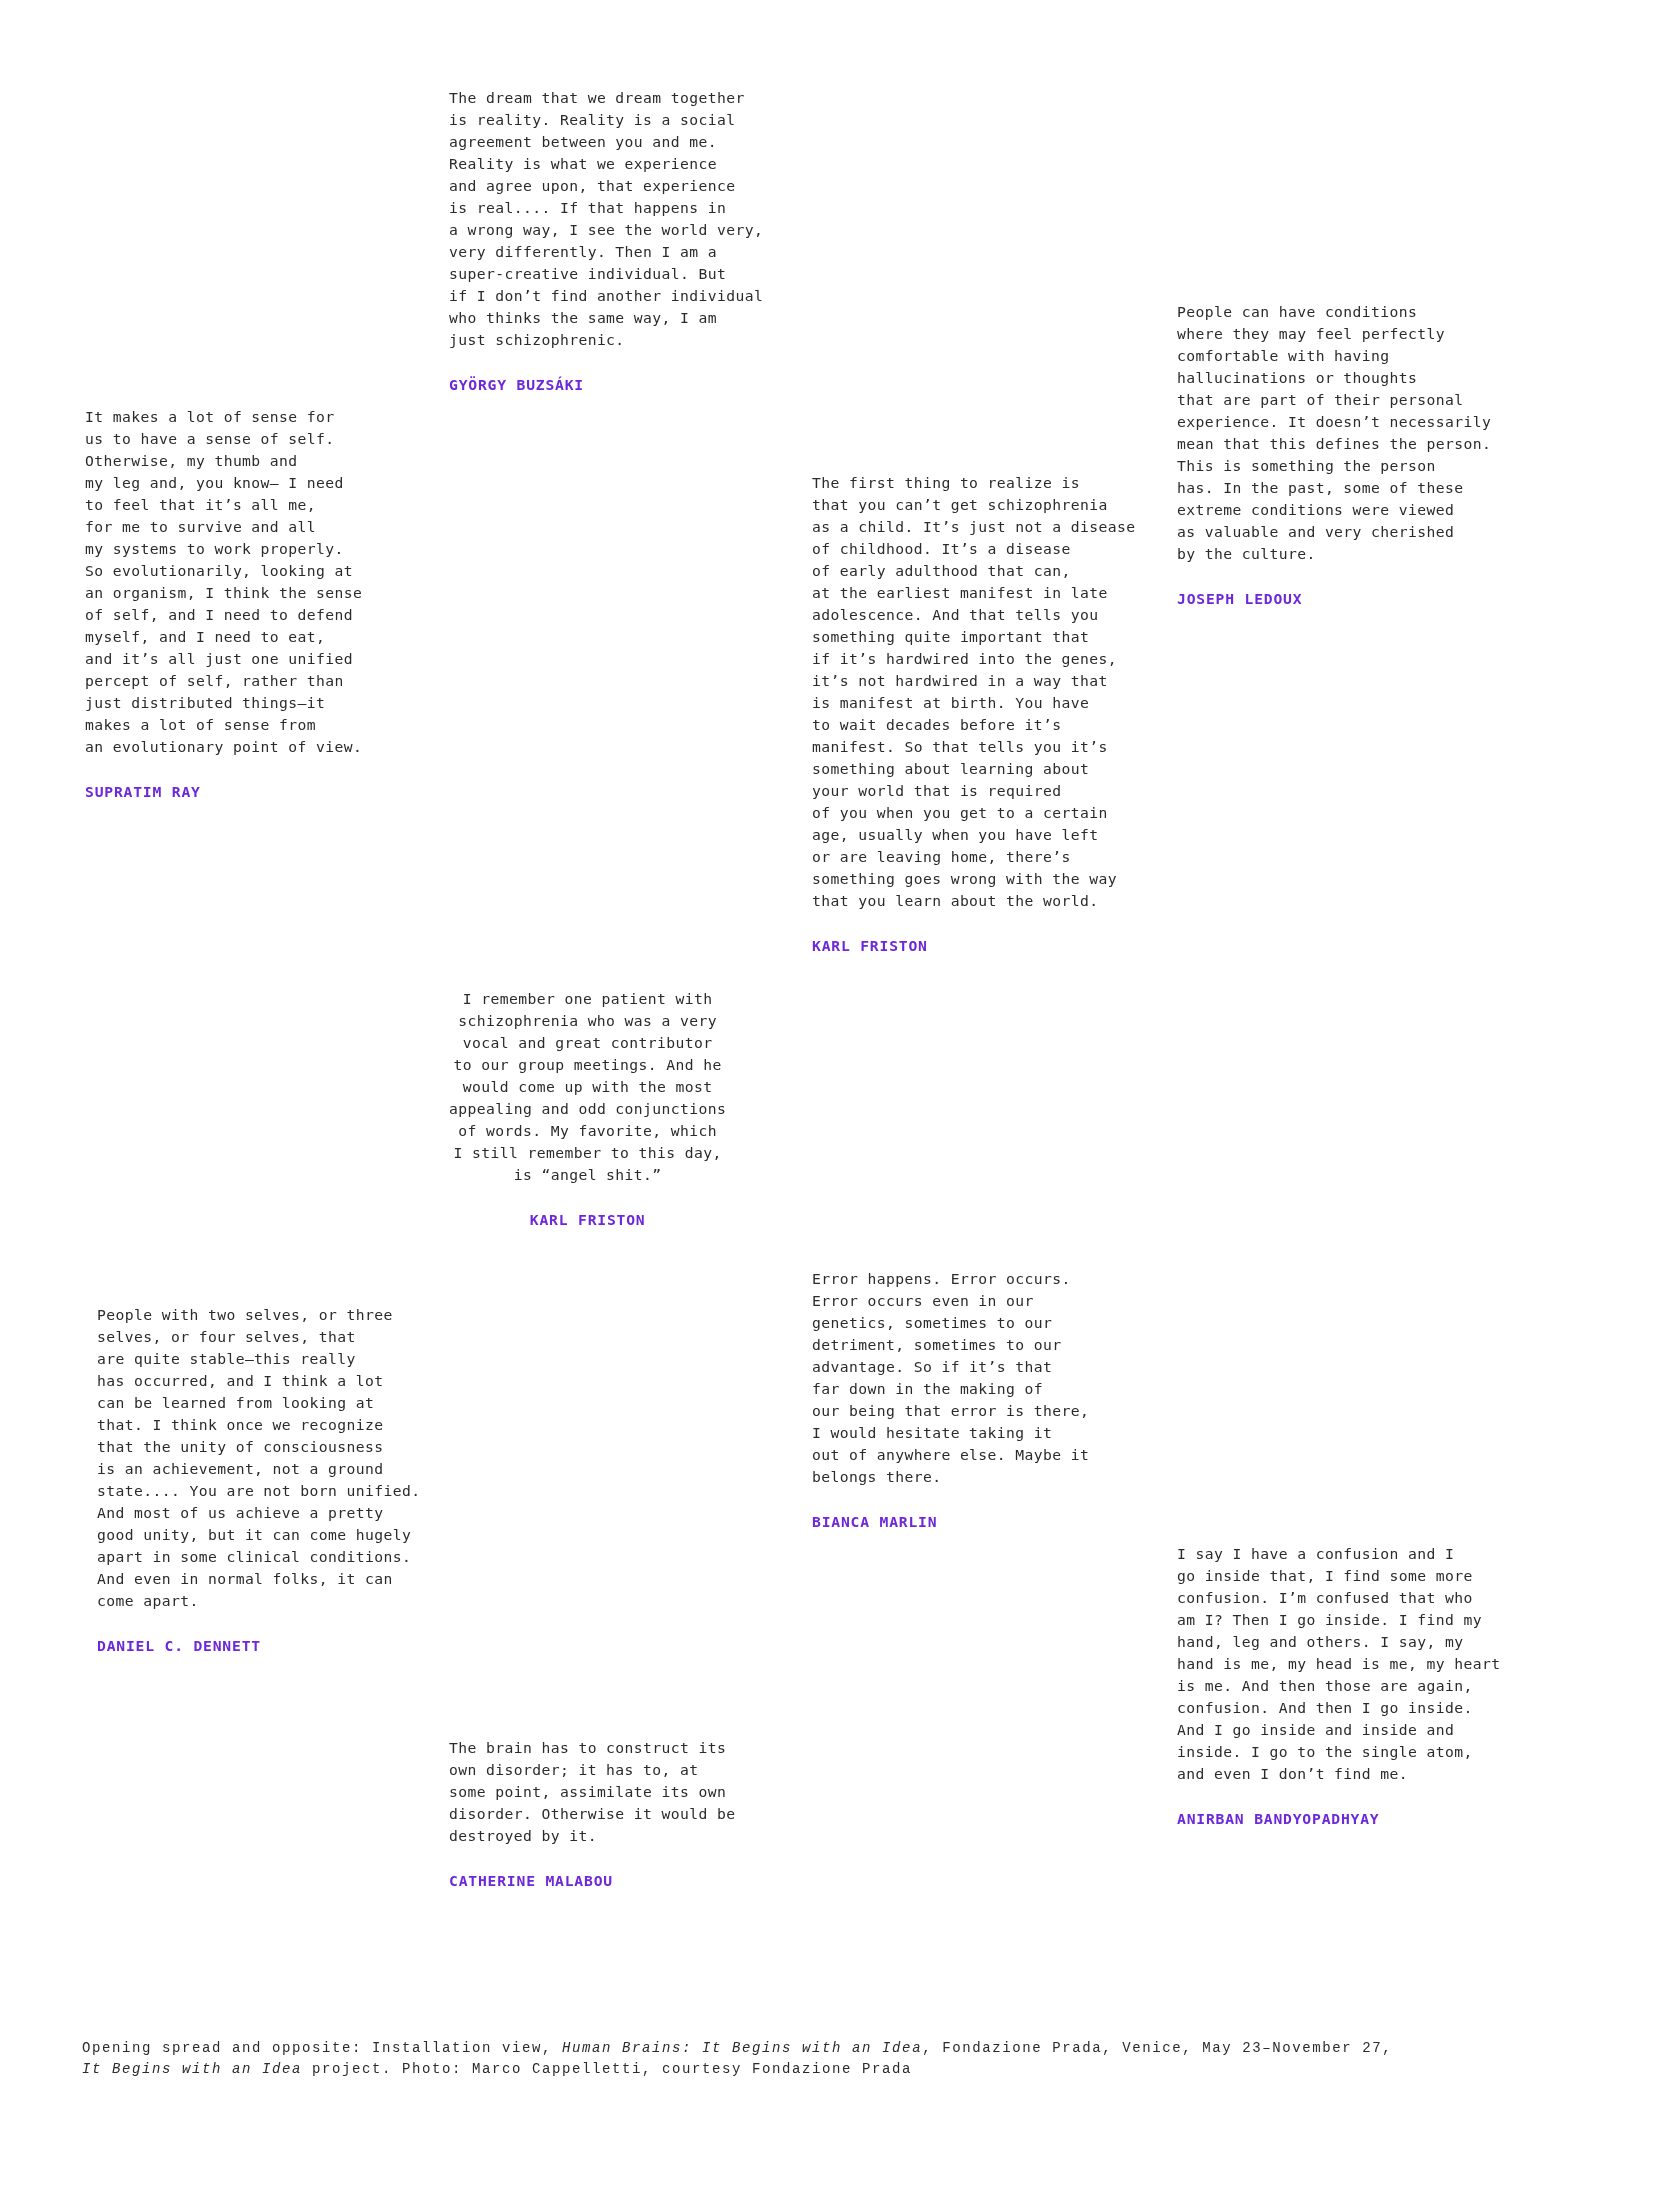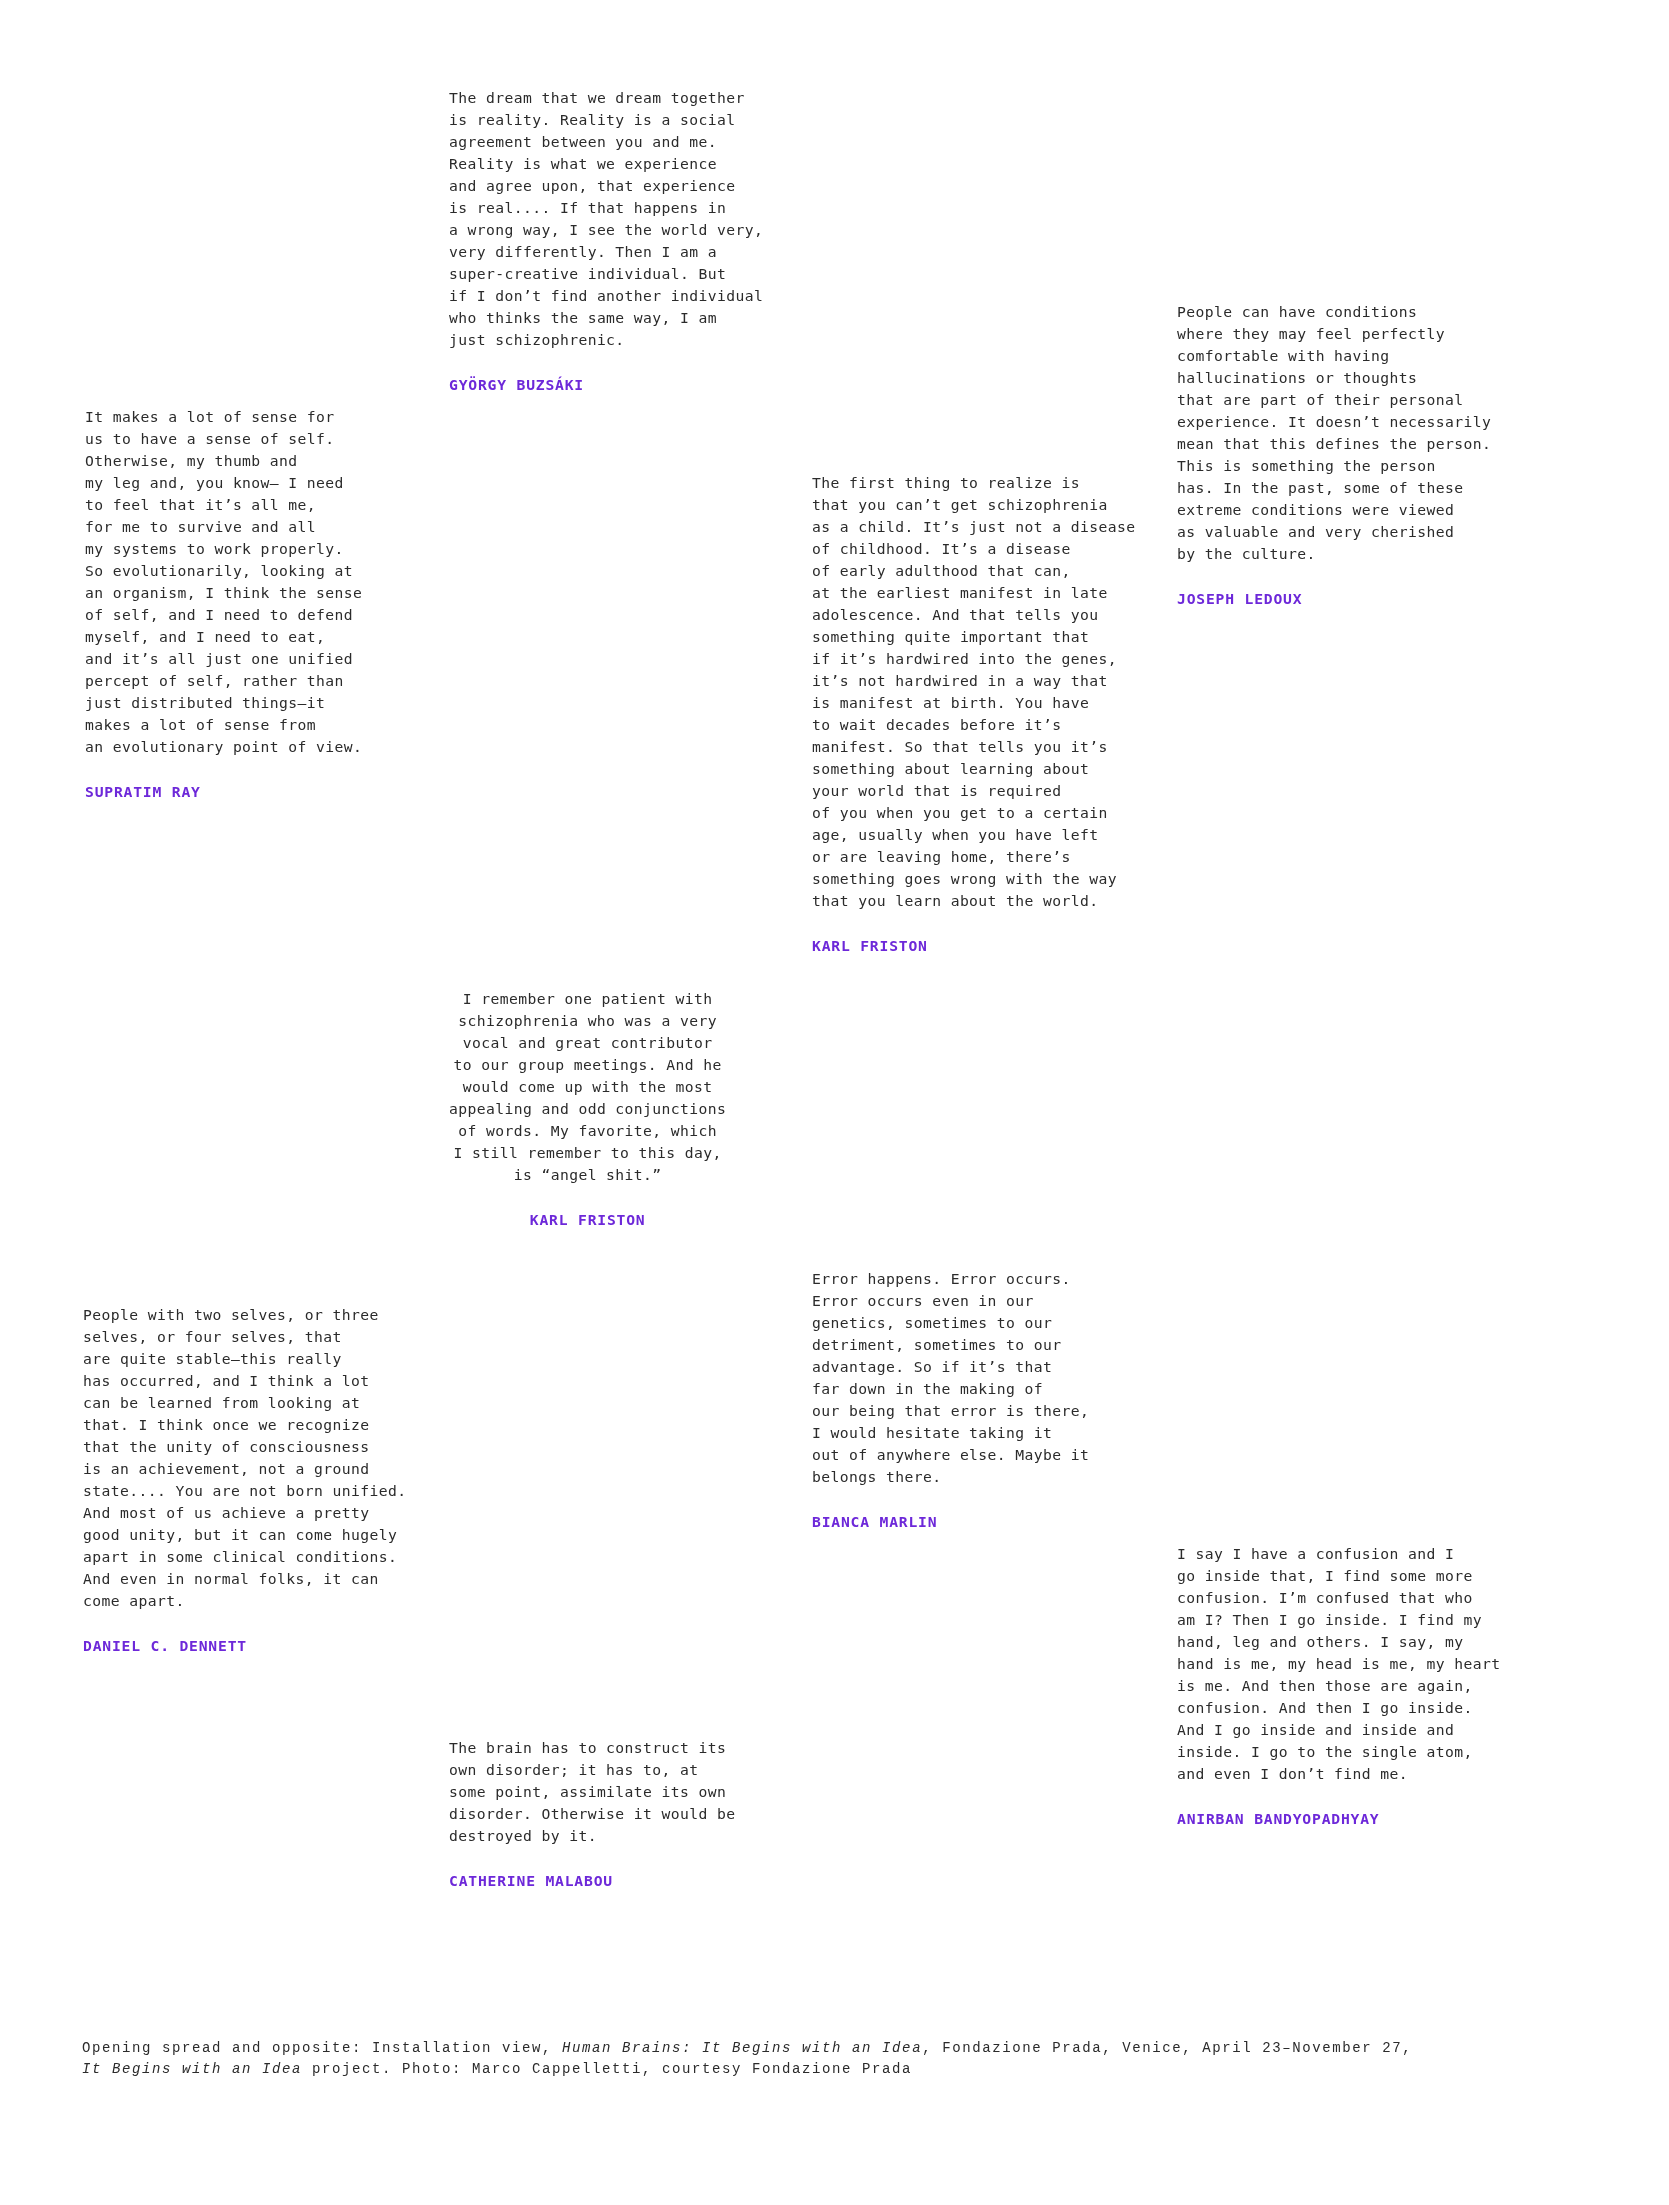--- a/index.html
+++ b/index.html
@@ -49,21 +49,21 @@
   }
   #caption .cap-line { white-space: pre; }
   #caption .it { font-style: italic; margin-top: 43px; }
 
   
   #q-buzsaki        { left: 449px;  top: 87px;  }
   #q-ray            { left: 85px;  top: 406px;  }
   #q-ledoux         { left: 1177px; top: 301px;  }
   #q-friston1       { left: 812px; top: 472px;  }
   #q-friston2       { left: 449px;  top: 988px; text-align: center; }
-  #q-dennett        { left: 83px;  top: 1304px; }
+  #q-dennett        { left: 97px;  top: 1304px; }
   #q-marlin         { left: 812px; top: 1268px; }
   #q-bandyopadhyay  { left: 1177px; top: 1543px; }
   #q-malabou        { left: 449px;  top: 1737px; }
 </style>
 </head>
 <body>
 
 <div id="page">
 
   <div class="quote-block" id="q-buzsaki">
@@ -205,18 +205,18 @@
   <div class="quote-block" id="q-malabou">
     <div class="quote-body">The brain has to construct its
 own disorder; it has to, at
 some point, assimilate its own
 disorder. Otherwise it would be
 destroyed by it.</div>
     <div class="quote-attr">CATHERINE MALABOU</div>
   </div>
 
   <div id="caption">
-      <div class="cap-line"><span>Opening spread and opposite: Installation view, </span><span class="it">Human Brains: It Begins with an Idea</span><span>, Fondazione Prada, Venice, April 23–November 27,</span></div>
+      <div class="cap-line"><span>Opening spread and opposite: Installation view, </span><span class="it">Human Brains: It Begins with an Idea</span><span>, Fondazione Prada, Venice, May 23–November 27,</span></div>
       <div class="cap-line"><span class="it">It Begins with an Idea</span><span> project. Photo: Marco Cappelletti, courtesy Fondazione Prada</span></div>
     </div>
 
 </div>
 
 
 </body></html>

